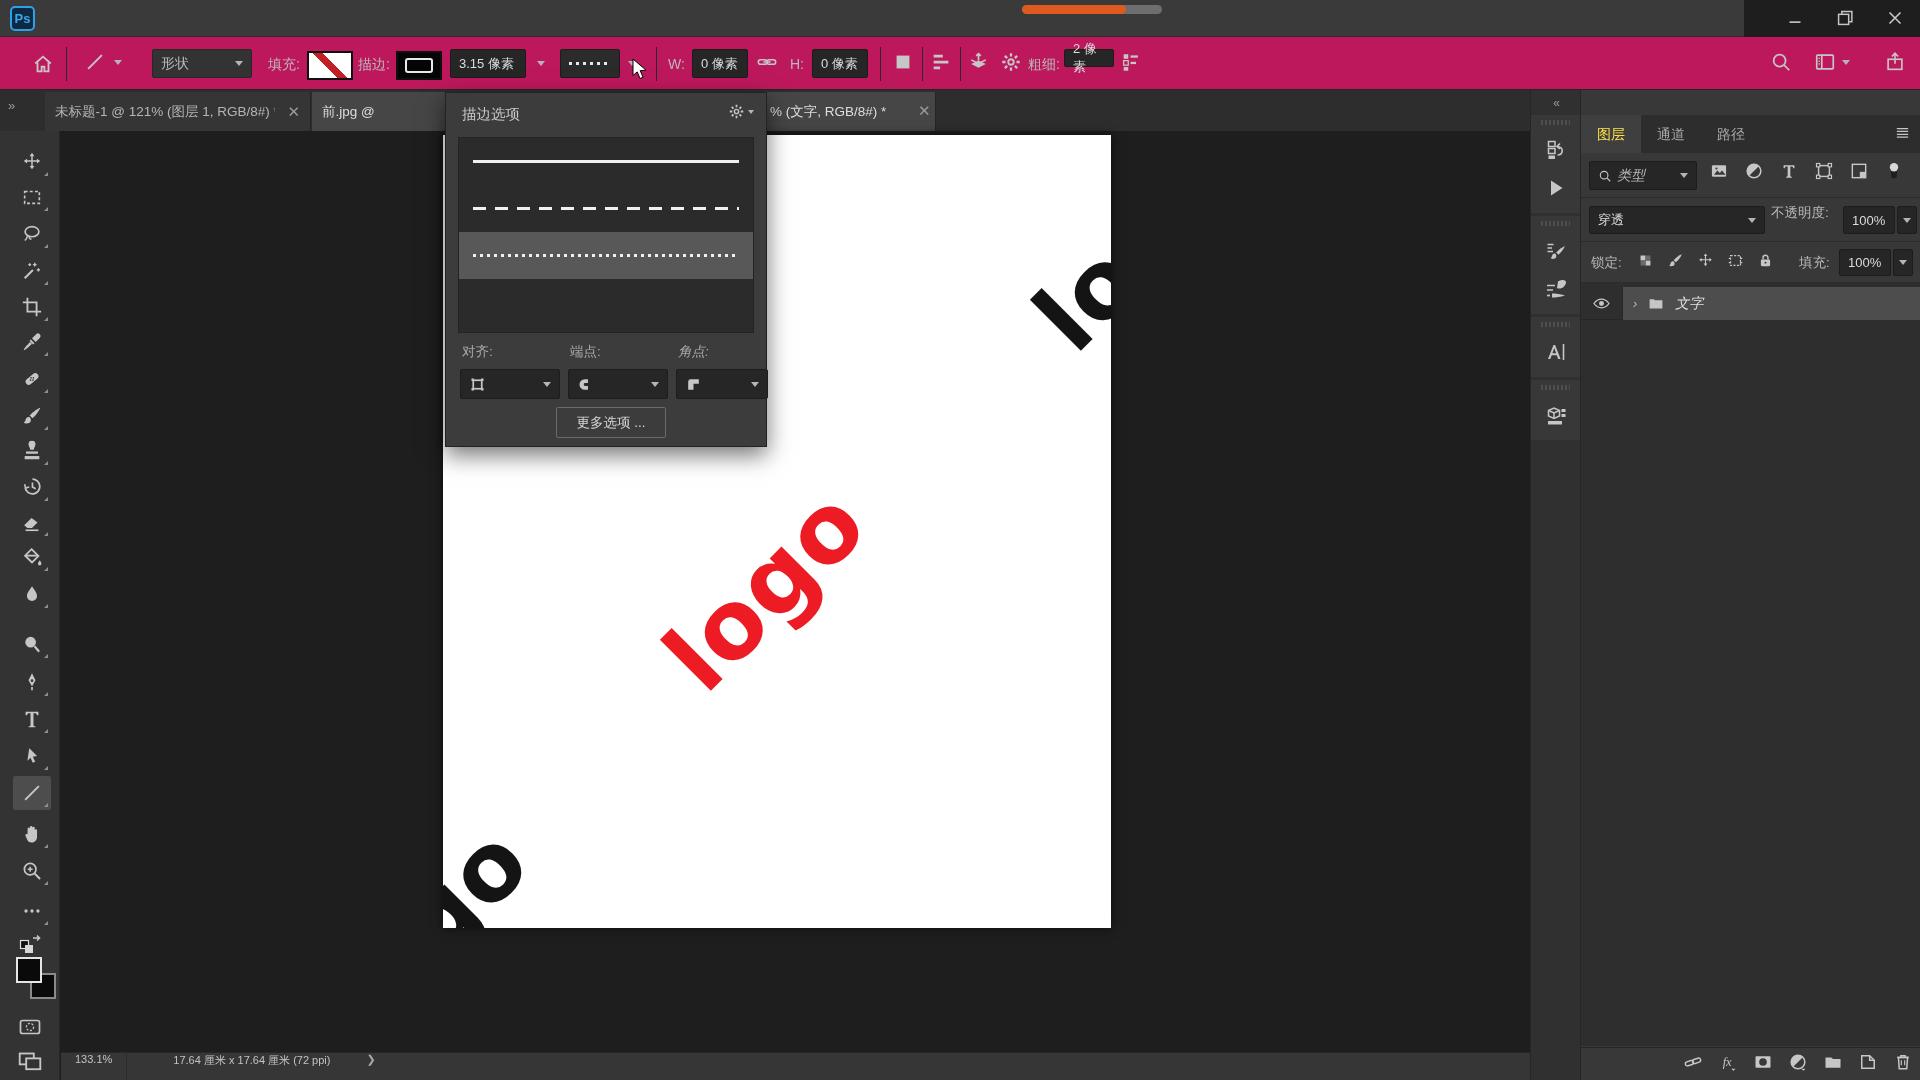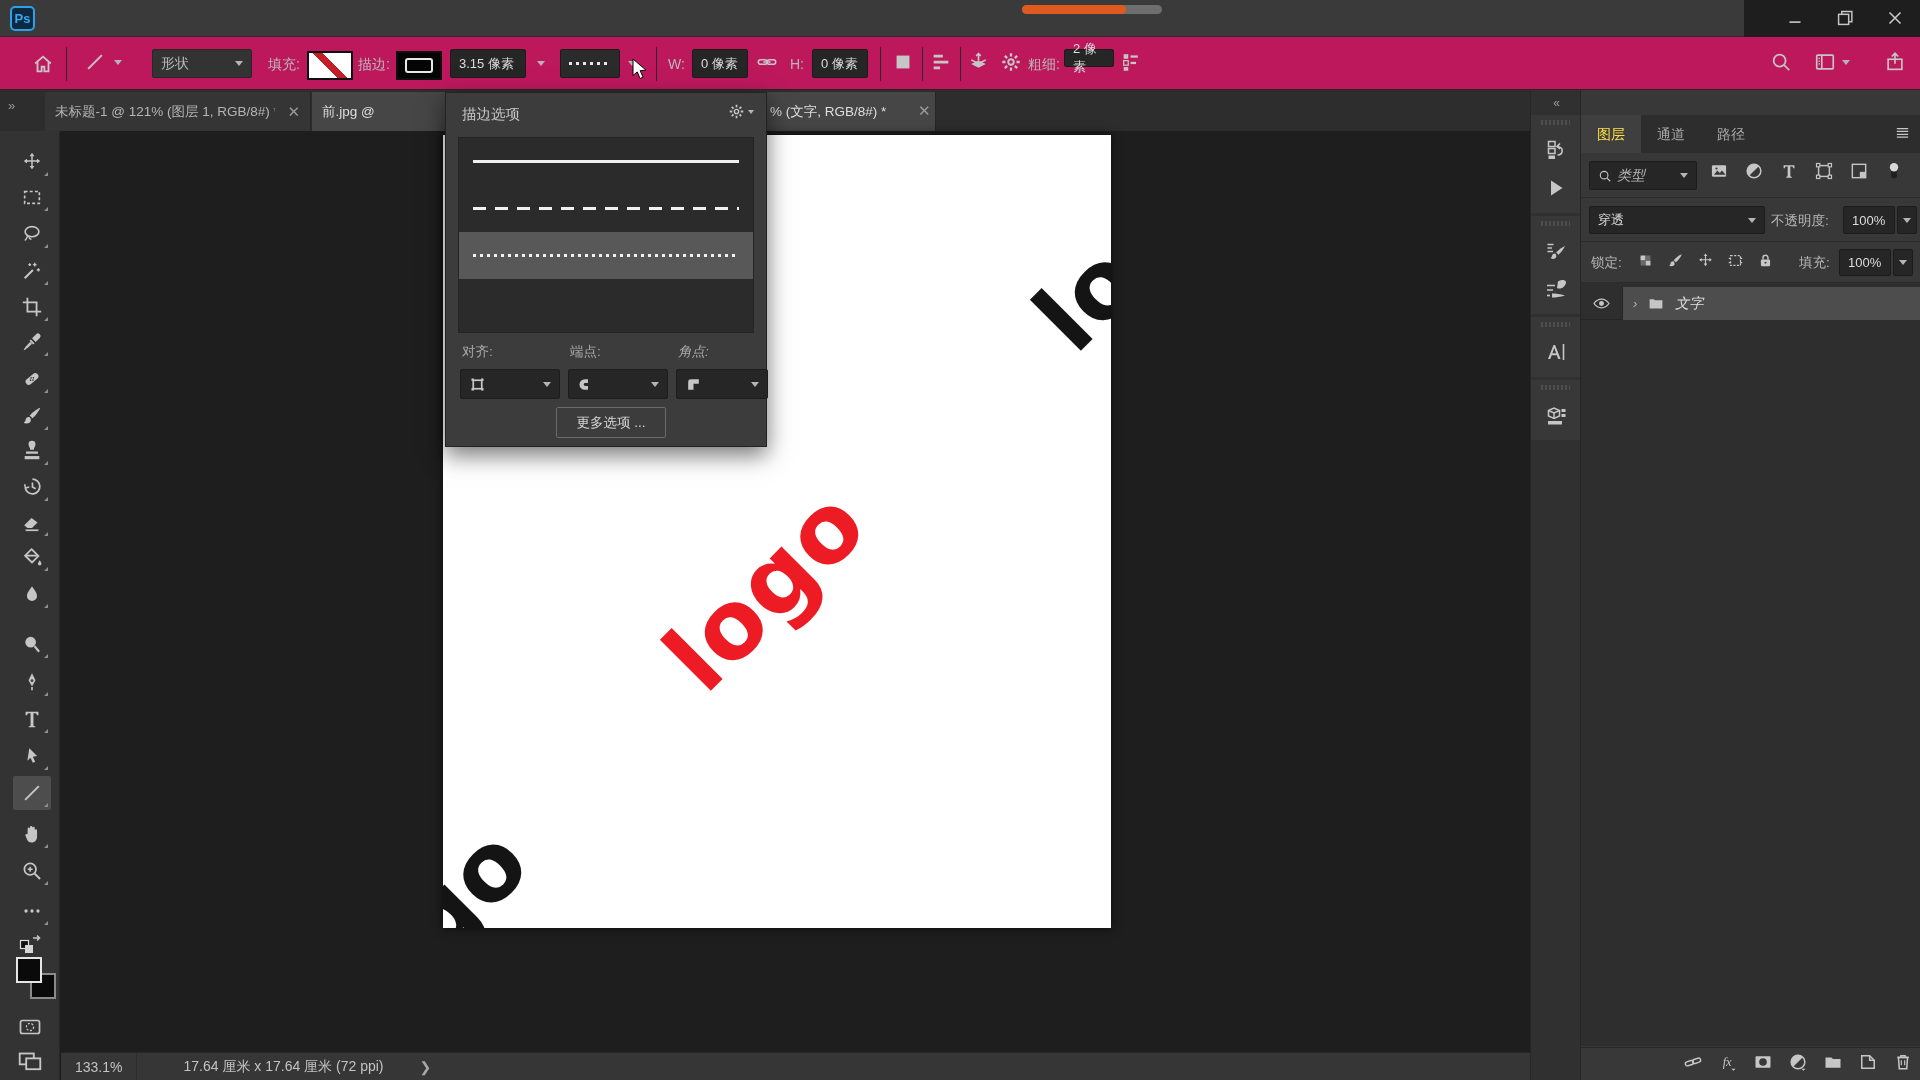--- a/index.html
+++ b/index.html
@@ -36,21 +36,21 @@
   .tool{position:absolute;left:13px;width:38px;height:34px;display:flex;align-items:center;justify-content:center;border-radius:2px;}
   .tool::after{content:'';position:absolute;right:3px;bottom:3px;width:0;height:0;border-left:4px solid transparent;border-bottom:4px solid #8f8f8f;}
   .tool.sel{background:#4d4d4d;}
   
   #canvasarea{position:absolute;left:61px;top:131px;width:1468px;height:949px;background:#1e1e1e;}
   #document{position:absolute;left:382px;top:4px;width:668px;height:793px;background:#ffffff;overflow:hidden;box-shadow:0 0 10px rgba(0,0,0,.65);}
   .logo-text{position:absolute;width:320px;height:110px;line-height:110px;text-align:center;
              font-family:"DejaVu Sans",sans-serif;font-size:95px;font-weight:600;letter-spacing:1px;
              transform:rotate(-45deg);user-select:none;}
   
-  #statusbar{position:absolute;left:0;bottom:0;width:1748px;height:28px;background:#363636;border-top:1px solid #282828;display:flex;align-items:center;font-size:14px;color:#c3c3c3;box-sizing:border-box;}
+  #statusbar{position:absolute;left:0;bottom:0;width:1748px;height:28px;background:#363636;border-top:1px solid #282828;display:flex;align-items:flex-start;font-size:11px;color:#c3c3c3;box-sizing:border-box;}
   
   #dockstrip{position:absolute;left:1530px;top:90px;width:50px;height:990px;background:#303030;border-left:1px solid #262626;box-sizing:border-box;}
   .dockgroup{background:#383838;margin:0 0 3px 0;padding:3px 0 6px 0;}
   .grip{height:5px;margin:2px 10px 6px 10px;background:repeating-linear-gradient(90deg,#4e4e4e 0 2px,transparent 2px 4px);}
   .dockbtn{width:50px;height:38px;display:flex;align-items:center;justify-content:center;color:#c6c6c6;}
   
   #rightpanel{position:absolute;left:1580px;top:90px;width:340px;height:990px;background:#383838;border-left:1px solid #262626;box-sizing:border-box;}
   #paneltabs{position:absolute;left:0;top:25px;width:340px;height:38px;background:#2d2d2d;display:flex;}
   .ptab{padding:0 16px;height:38px;line-height:38px;font-size:14px;color:#a8a8a8;}
   .ptab.active{background:#3f3f3f;color:#fde047;}
@@ -606,21 +606,21 @@
                 <circle cx="12" cy="7.5" r="5" fill="#d8d8d8"></circle>
               </svg>
             </span></span>
         </div>
     </div>
     <div class="prow" style="top:108px;height:44px;">
       <div class="field" style="position:absolute;left:8px;top:8px;width:176px;height:28px;justify-content:space-between;">
         <span>穿透</span>
           <span class="chev"></span>
       </div>
-      <span class="lbl abs" style="left:190px;top:14px;font-size:13.5px;">不透明度:</span>
+      <span class="lbl abs" style="left:190px;top:6px;font-size:13.5px;">不透明度:</span>
       <div class="field" style="position:absolute;left:262px;top:8px;width:52px;height:28px;">
           <span>100%</span>
         </div>
       <div class="abs row" style="left:316px;top:8px;width:20px;height:28px;justify-content:center;background:#262626;border:1px solid #1c1c1c;border-radius:2px;box-sizing:border-box;">
           <span class="chev"></span>
         </div>
     </div>
     <div class="prow" style="top:152px;height:41px;">
       <span class="lbl abs" style="left:10px;top:12px;font-size:13.5px;">锁定:</span>
       <div id="lockicons" style="position:absolute;left:56px;top:10px;display:flex;gap:13px;align-items:center;">

